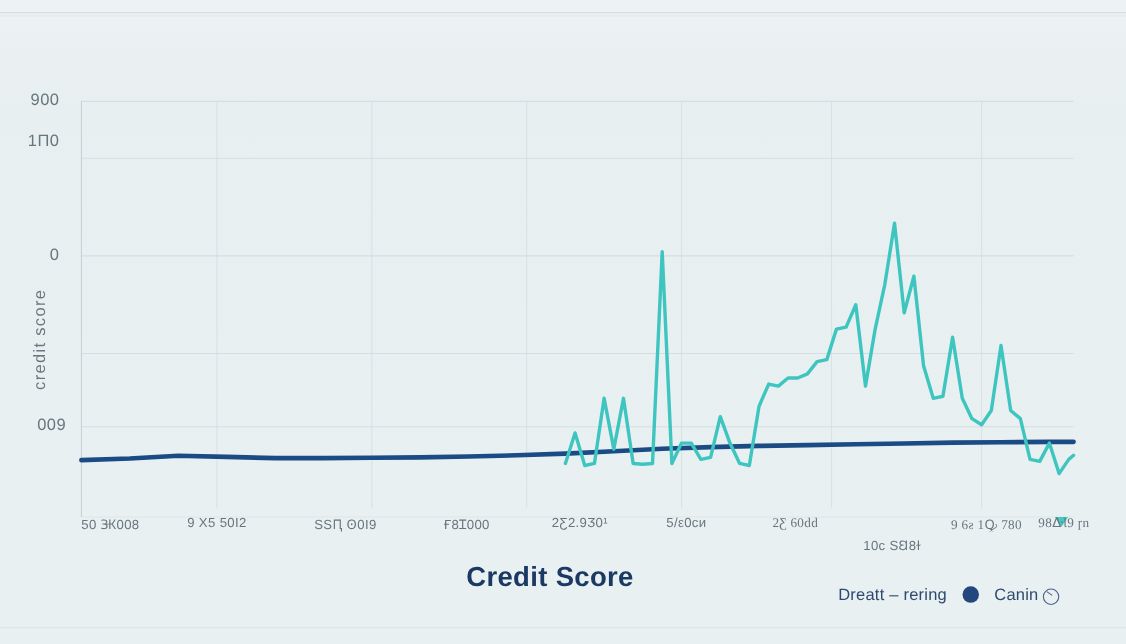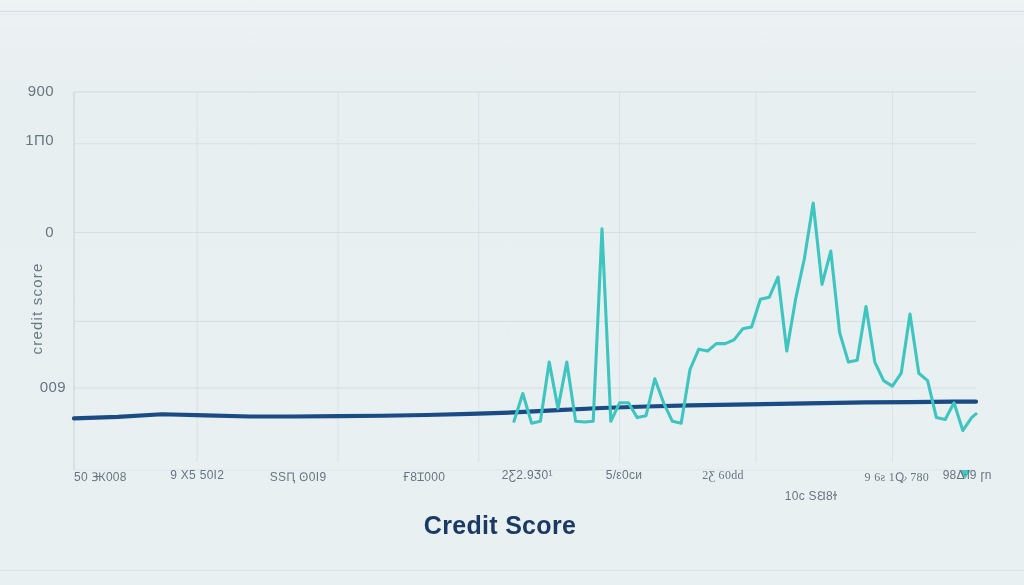--- a/index.html
+++ b/index.html
@@ -169,38 +169,46 @@
           <polyline points="514.00,421.30 522.80,393.55 531.60,423.15 540.40,421.30 549.20,362.10 558.00,408.35 566.80,362.10 575.60,421.30 584.40,422.04 593.20,421.30 602.00,228.90 610.80,421.30 619.60,402.80 628.40,402.80 637.20,417.60 646.00,415.75 654.80,378.75 663.60,402.80 672.40,421.30 681.20,423.15 690.00,369.50 698.80,349.15 707.60,351.00 716.40,343.60 725.20,343.60 734.00,339.90 742.80,328.80 751.60,326.95 760.40,299.20 769.20,297.35 778.00,277.00 786.80,351.00 795.60,299.20 804.40,258.50 813.20,203.00 822.00,284.40 830.80,251.10 839.60,332.50 848.40,362.10 857.20,360.25 866.00,306.60 874.80,362.10 883.60,380.60 892.40,386.15 901.20,373.20 910.00,314.00 918.80,373.20 927.60,380.60 936.40,417.60 945.20,419.45 954.00,402.80 962.80,430.55 971.60,417.60 976.00,413.90" fill="none" stroke="#3fc5bf" stroke-width="3.1" stroke-linejoin="round" stroke-linecap="round"></polyline>
         </g>
       <g id="marker-layer">
           <polygon points="959.0,470 971.0,470 965.0,479.0" fill="#3fc5bf" opacity="0.95"></polygon>
         </g>
     </svg>
   </div>
 
   <div id="ytick-layer">
       <div class="ytick" style="left: 0px; top: 82px;">900</div>
-      <div class="ytick" style="left: 0px; top: 131px;">1П0</div>
+      <div class="ytick" style="left: 0px; top: 120px;">1П0</div>
       <div class="ytick" style="left: 0px; top: 222.6px;">0</div>
-      <div class="ytick" style="left: 12px; top: 378px;">009</div>
+      <div class="ytick" style="left: 6px; top: 378px;">009</div>
     </div>
 
   <div id="ylabel">credit score</div>
 
   <div id="xtick-layer">
       <div class="xtick" style="left: 100.4px;">50 Ꚅ008</div>
       <div class="xtick" style="left: 197.2px;">9 Х5 50I2</div>
-      <div class="xtick" style="left: 298px;">SSԤ Ꙩ0I9</div>
+      <div class="xtick" style="left: 314px;">SSԤ Ꙩ0I9</div>
       <div class="xtick" style="left: 408.4px; margin-left: 16px;">Ғ8Ɪ000</div>
       <div class="xtick" style="left: 527.2px;">2Ƹ2.9Ӡ0¹</div>
       <div class="xtick" style="left: 624px;">5/ε0ᴄᴎ</div>
       <div class="xtick" style="left: 723px; font-family: Liberation Serif, serif;">2Ƹ 60dԁ</div>
       <div class="xtick" style="left: 811px; margin-top: 19px;">10ᴄ SꞚ8ɫ</div>
       <div class="xtick" style="left: 896.8px; font-family: Liberation Serif, serif;">9 6ƨ 1Ꝙ 780</div>
-      <div class="xtick" style="left: 967.2px;">98ᐏƖ9 ɼn</div>
+      <div class="xtick" style="left: 967.2px; font-family: Liberation Serif, serif;">98ᐏƖ9 ɼn</div>
     </div>
 
   <div id="chart-title">
     <span>Credit Score</span>
   </div>
 
+  <div id="legend">
+    <span class="legend-label">Dreatt – rering</span>
+    <span class="legend-dot"></span>
+    <span id="legend-group-2">
+      <span class="legend-label">Canin</span>
+      <span class="legend-ring"></span>
+    </span>
+  </div>
 
 </div>
 
 </body></html>

